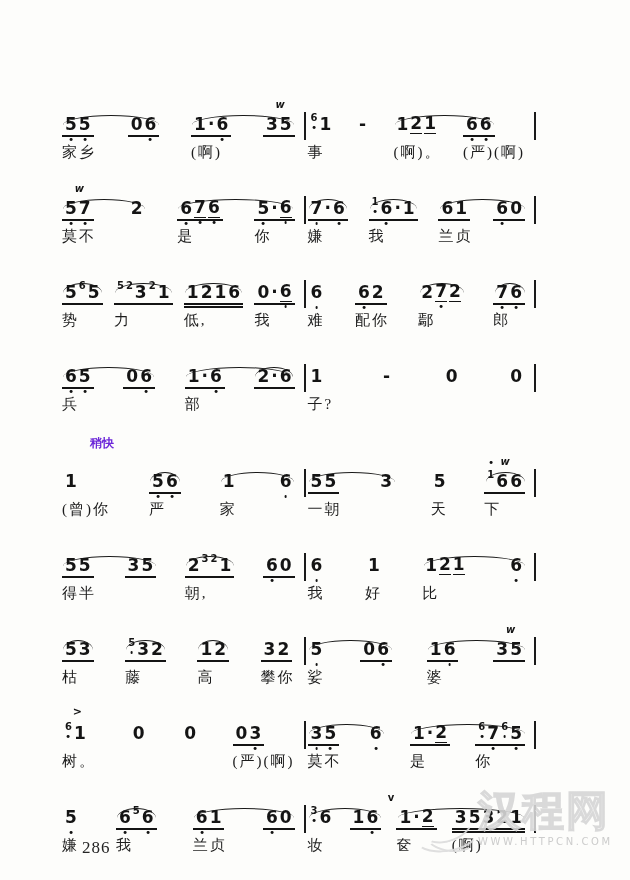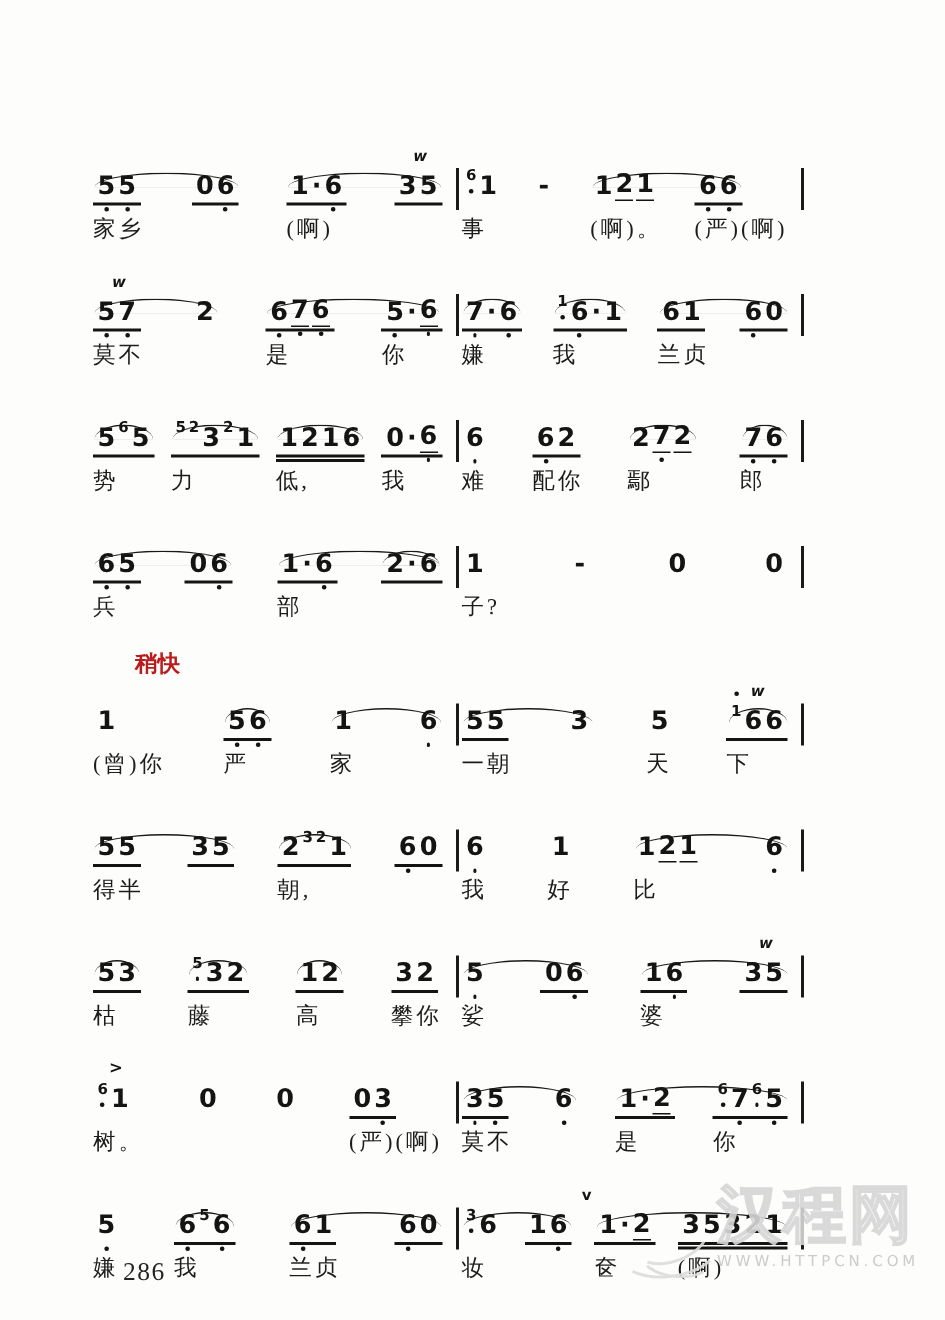--- a/index.html
+++ b/index.html
@@ -3,21 +3,21 @@
 <meta charset="utf-8">
 <style>
   html,body{margin:0;padding:0;}
   body{
     width:630px;height:880px;position:relative;overflow:hidden;
     background:#fdfdfb;font-family:"Liberation Serif","DejaVu Serif",serif;
   }
   .page{position:absolute;inset:0;}
   .score{position:absolute;left:62px;top:98px;width:476px;}
   .score-line{margin-bottom:20px;}
-  .tempo{font-weight:bold;font-size:15px;line-height:18px;margin:0 0 3px 28px;color:#b91c1c;}
+  .tempo{font-weight:bold;font-size:12px;line-height:18px;margin:0 0 3px 28px;color:#6d28d9;}
   .staff{display:flex;align-items:flex-start;}
   .measure{position:relative;display:flex;justify-content:space-between;padding-top:14px;flex:1;}
   .measure.m0{flex:1.07;}
   .barline{width:2px;height:28px;background:#1a1a1a;margin:14px 2px 0 9px;flex:none;}
   .group{display:flex;flex-direction:column;align-items:flex-start;min-width:16px;}
   .notes{position:relative;display:flex;align-items:flex-end;height:22px;padding:0 2px;}
   .ch{font-family:"DejaVu Sans","Liberation Sans",sans-serif;font-weight:700;font-size:17px;line-height:20px;color:#141414;}
   .tok{position:relative;margin:0 1px;display:inline-block;}
   .tok.tu{border-bottom:1.6px solid #141414;}
   .tok.g .ch{font-size:10px;line-height:10px;display:inline-block;transform:translateY(-9px);}

